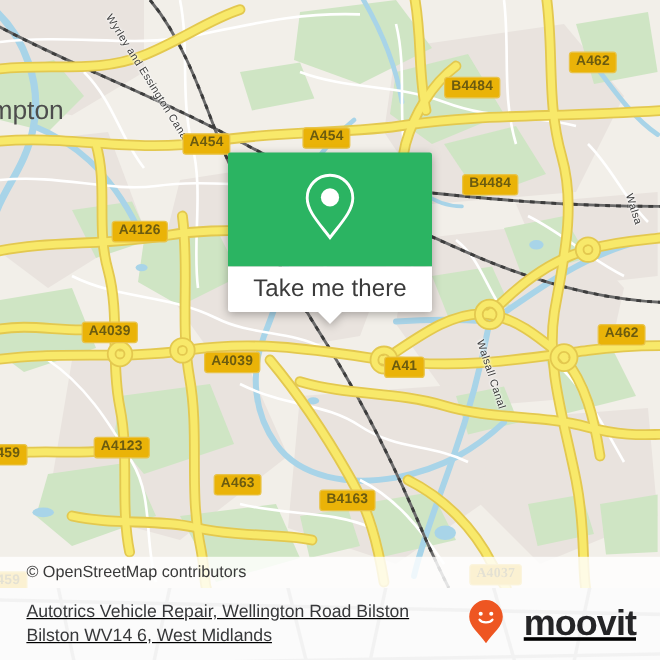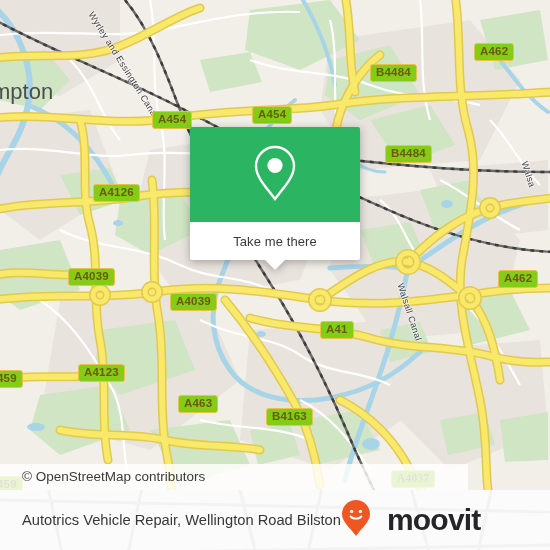--- a/index.html
+++ b/index.html
@@ -6,54 +6,54 @@
   body{width:550px;height:550px;overflow:hidden;background:#f2efe9;
        font-family:"Liberation Sans","DejaVu Sans",sans-serif;}
   #page{position:relative;width:550px;height:550px;overflow:hidden;}
 
   
   .map{position:absolute;left:0;top:0;width:550px;height:490px;overflow:hidden;
        background:#f2efe9;}
   .mapsvg{position:absolute;left:0;top:0;}
 
   
-  .shield{position:absolute;background:#84cc16;border:1.6px solid #e8c34a;
+  .shield{position:absolute;background:#eab308;border:1.6px solid #e8c34a;
           border-radius:3px;color:#6b5b10;font-size:11.5px;font-weight:bold;
           padding:1px 5px 2px 5px;line-height:13px;letter-spacing:.2px;
           white-space:nowrap;box-sizing:border-box;}
 
   
   .placelabel{position:absolute;color:#4d4d4d;font-size:22px;white-space:nowrap;}
   .canal-label{position:absolute;color:#3b3b3b;font-size:9px;white-space:nowrap;
                letter-spacing:.4px;text-shadow:0 0 2px #fff,0 0 2px #fff,0 0 3px #fff;}
 
   
-  .attrib{position:absolute;left:0;bottom:0;width:468px;height:26px;
+  .attrib{position:absolute;left:0;bottom:0;width:550px;height:26px;
           background:rgba(255,255,255,.82);color:#3a3a3a;font-size:13.5px;
           line-height:26px;padding-left:22px;box-sizing:border-box;}
 
   
   .card{position:absolute;left:190px;top:127px;width:170px;
         filter:drop-shadow(0 2px 4px rgba(0,0,0,.30));}
   .card-top{height:95px;background:#2bb462;border-radius:2px 2px 0 0;
             display:flex;align-items:center;justify-content:center;}
   .card-bottom{height:38px;background:#fff;border-radius:0 0 2px 2px;
                display:flex;align-items:center;justify-content:center;}
-  .card-label{color:#3b3b3b;font-size:13px;letter-spacing:.1px;}
+  .card-label{color:#3b3b3b;font-size:20px;letter-spacing:.1px;}
   .card-tail{position:absolute;left:50%;bottom:-10px;transform:translateX(-50%);
              width:0;height:0;border-left:11px solid transparent;
              border-right:11px solid transparent;border-top:11px solid #fff;}
 
   
   .footer{position:absolute;left:0;top:490px;width:550px;height:60px;
           background:#fbfbfb;overflow:hidden;}
   .footer-wm{position:absolute;left:0;top:-40px;width:550px;height:140px;opacity:.5;}
   .footer-inner{position:absolute;left:0;top:0;width:544px;height:60px;
-                display:flex;align-items:center;
-                padding:0 14px 0 22px;box-sizing:border-box;}
+                display:flex;align-items:center;justify-content:space-between;
+                padding:0 14px 0 22px;box-sizing:border-box;text-decoration:underline;}
   .addr{color:#37383a;font-size:14.7px;line-height:20px;max-width:390px;}
   .brand{display:flex;align-items:center;gap:16px;}
   .brand-word{color:#252527;font-size:30px;font-weight:bold;letter-spacing:-.8px;
               line-height:30px;}
 </style>
 </head>
 <body>
 
 <div id="page">
 
@@ -223,21 +223,21 @@
 
     <div class="shield" style="left:252px;top:106px;">A454</div>
     <div class="shield" style="left:152px;top:111px;">A454</div>
     <div class="shield" style="left:370px;top:64px;">B4484</div>
     <div class="shield" style="left:385px;top:145px;">B4484</div>
     <div class="shield" style="left:474px;top:43px;">A462</div>
     <div class="shield" style="left:498px;top:270px;">A462</div>
     <div class="shield" style="left:93px;top:184px;">A4126</div>
     <div class="shield" style="left:68px;top:268px;">A4039</div>
     <div class="shield" style="left:170px;top:293px;">A4039</div>
-    <div class="shield" style="left:320px;top:321px;">A41</div>
+    <div class="shield" style="left:320px;top:297px;">A41</div>
     <div class="shield" style="left:78px;top:364px;">A4123</div>
     <div class="shield" style="left:178px;top:395px;text-align:right;">A463</div>
     <div class="shield" style="left:266px;top:408px;">B4163</div>
     <div class="shield" style="left:391px;top:470px;font-family:Liberation Serif, serif;">A4037</div>
     <div class="shield" style="left:-9px;top:370px;">459</div>
     <div class="shield" style="left:-9px;top:476px;">459</div>
 
     <div class="attrib">© OpenStreetMap contributors</div>
   </div>
 
@@ -265,20 +265,21 @@
           <path d="M330 0 L300 140"></path>
         <path d="M400 0 L440 140"></path>
           <path d="M500 0 L470 140"></path>
         <path d="M0 50 L550 62"></path>
           <path d="M0 105 L550 95"></path>
       </g>
     </svg>
     <div class="footer-inner">
       <div class="addr">
         <div>Autotrics Vehicle Repair, Wellington Road Bilston</div>
+        <div>Bilston WV14 6, West Midlands</div>
       </div>
       <div class="brand">
         <span>
           <svg width="30" height="38" viewBox="0 0 30 38">
             <path d="M15 1 C7.3 1 1 7.3 1 15 C1 23 9 28.5 15 37 C21 28.5 29 23 29 15 C29 7.3 22.7 1 15 1 Z" fill="#ee5622"></path>
             <circle cx="10.6" cy="12.4" r="1.7" fill="#ffffff"></circle>
             <circle cx="19.4" cy="12.4" r="1.7" fill="#ffffff"></circle>
             <path d="M9.6 17.4 C11.6 20.4 18.4 20.4 20.4 17.4" fill="none" stroke="#ffffff" stroke-width="1.9" stroke-linecap="round"></path>
           </svg>
         </span>

